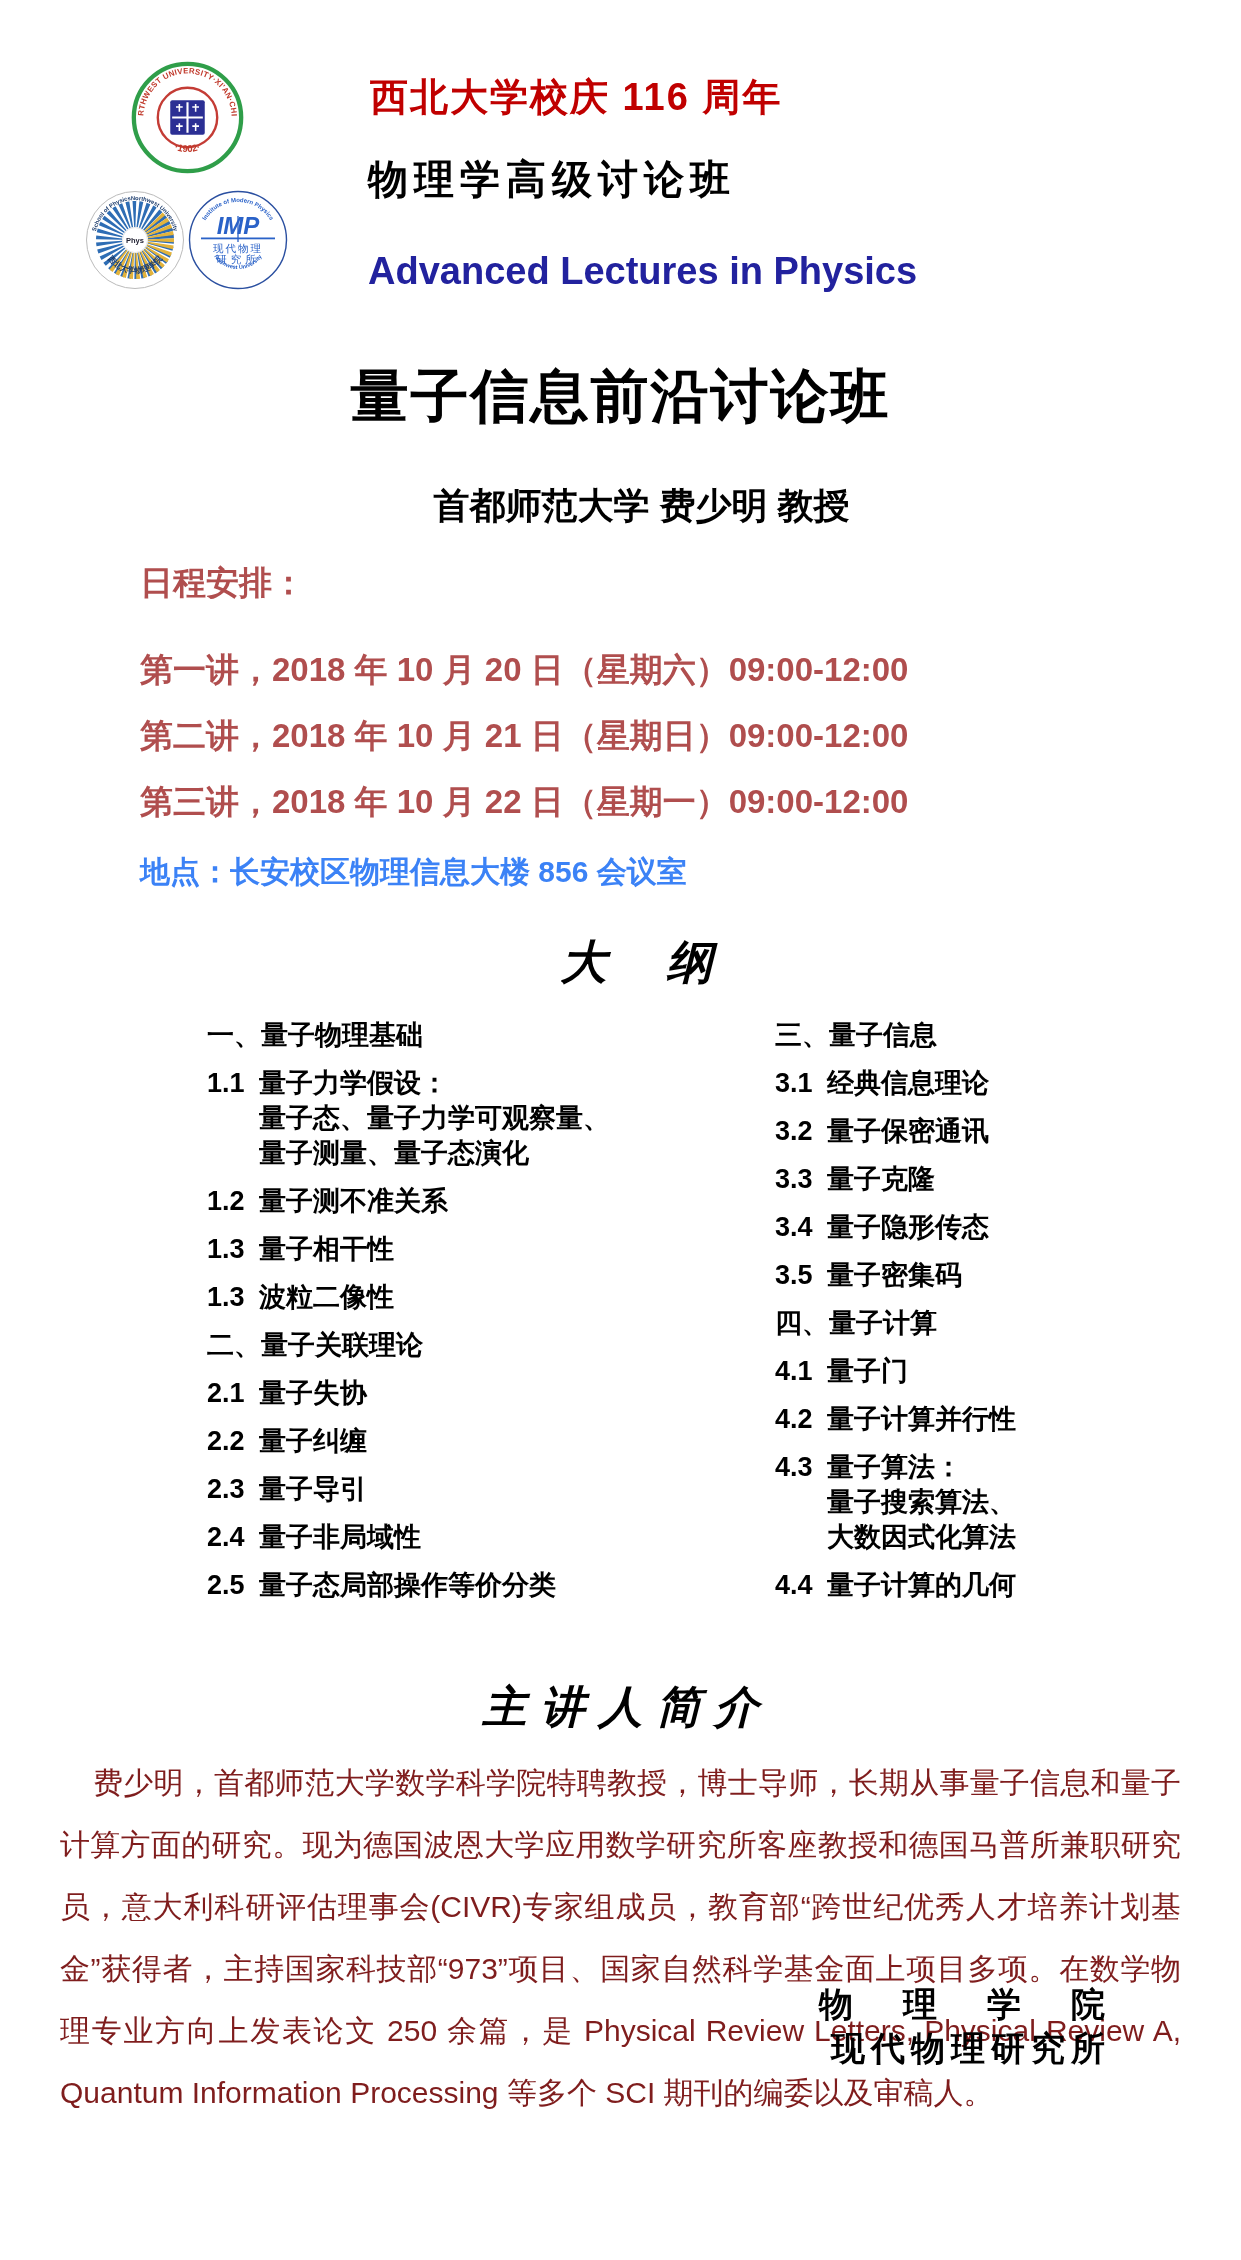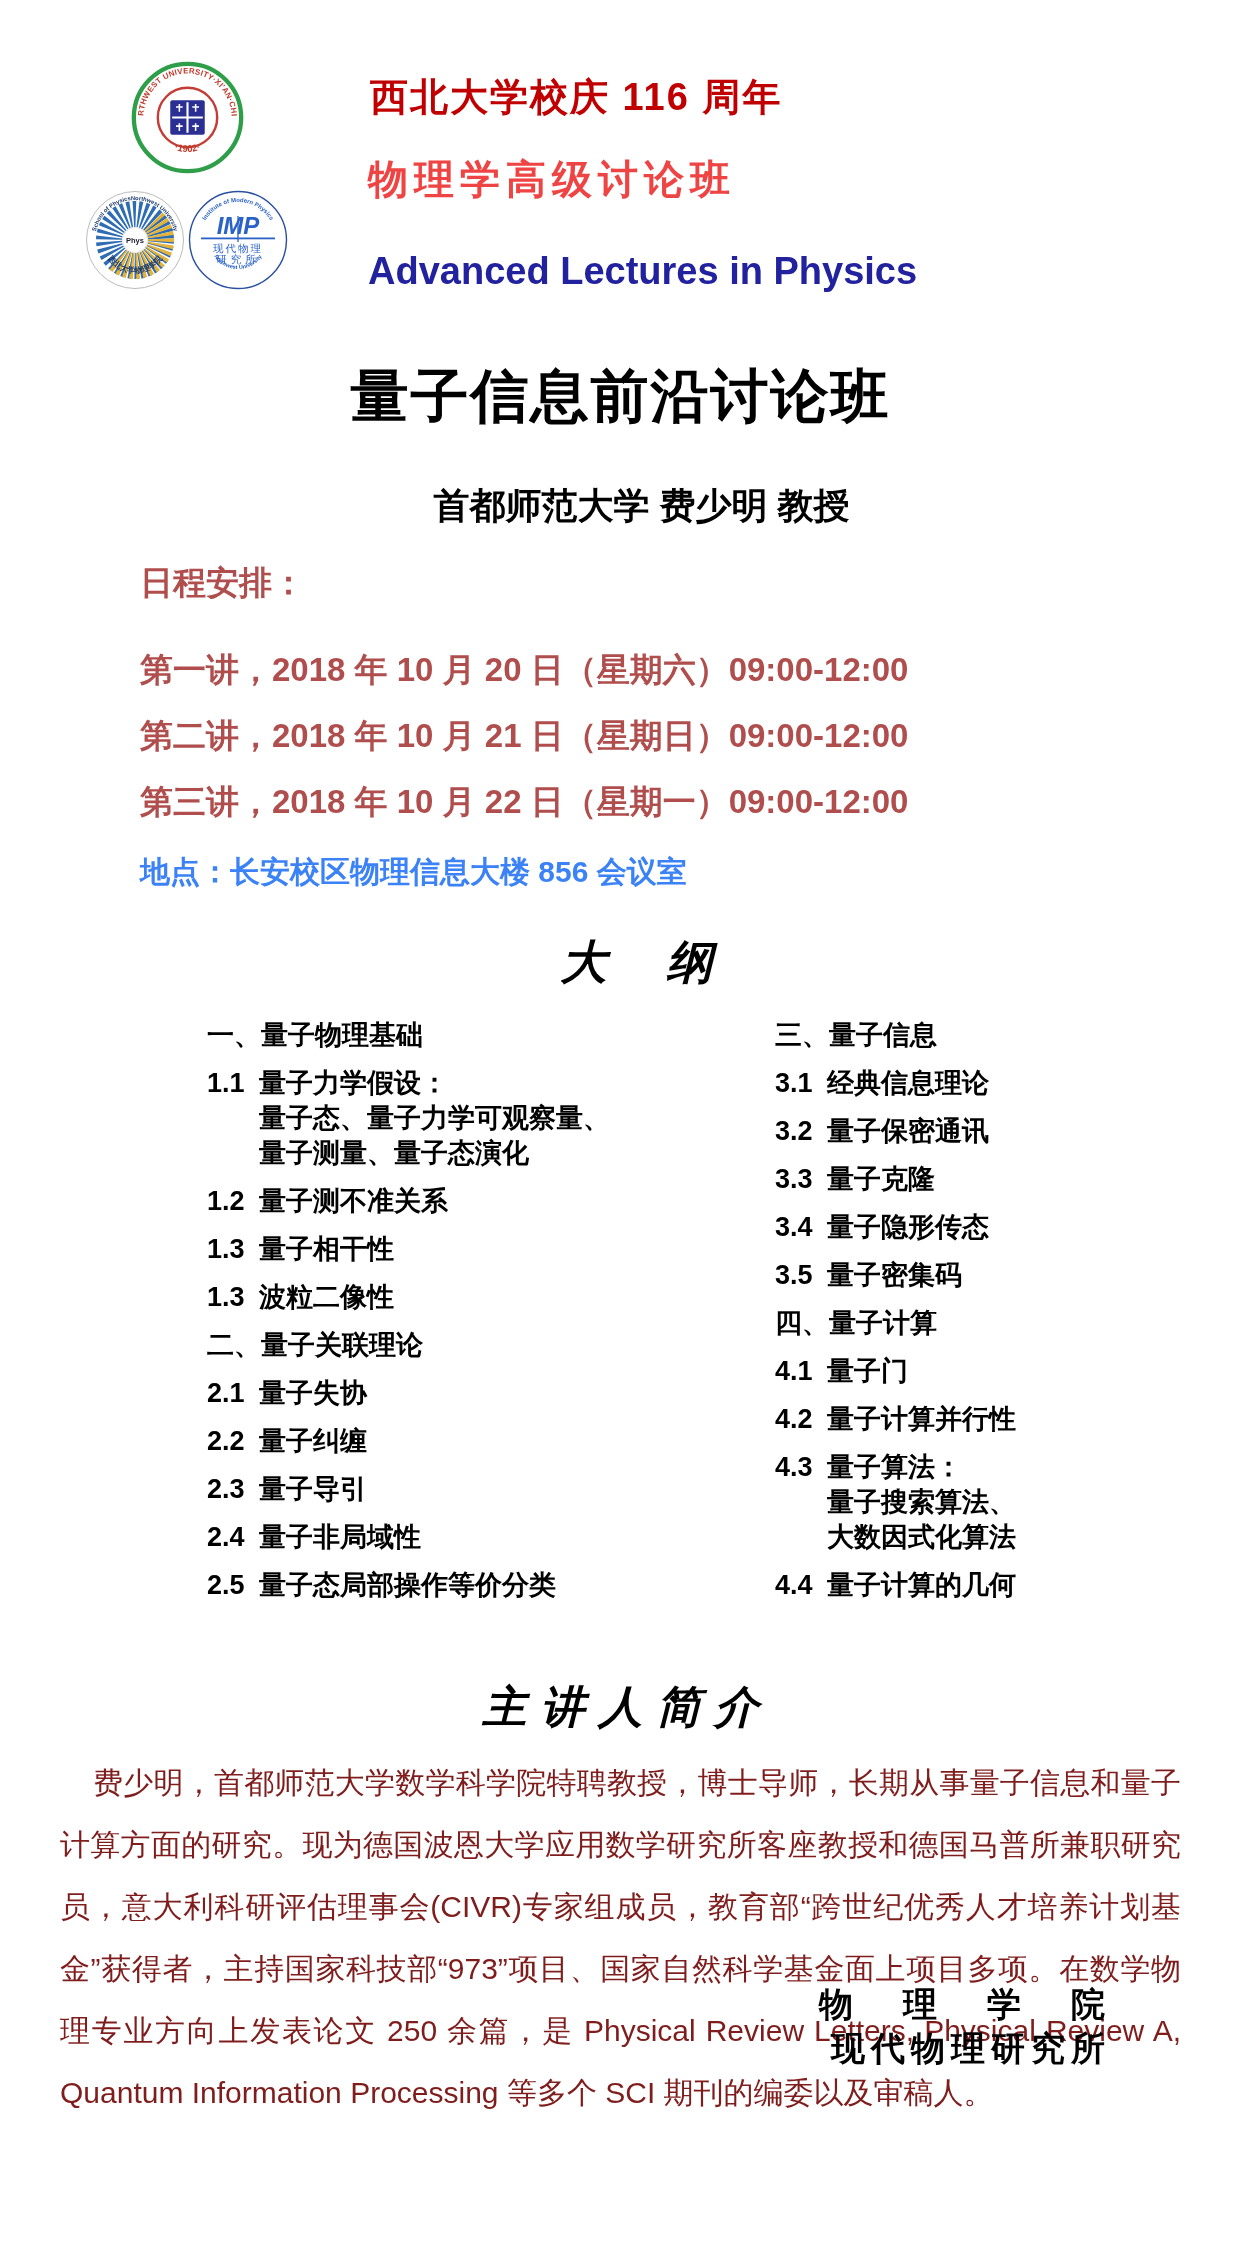--- a/index.html
+++ b/index.html
@@ -18,21 +18,21 @@
   svg{font-family:"Liberation Sans", sans-serif;}
   
   .hdr-red{
     left:370px;top:72px;
     font-size:38px;font-weight:bold;letter-spacing:2px;
     color:#c00000;
   }
   .hdr-cn{
     left:368px;top:152px;
     font-size:40px;font-weight:600;letter-spacing:6px;
-    color:#ef4444;
+    color:#000000;
     font-family:"Liberation Serif", serif;
   }
   .hdr-en{
     left:368px;top:250px;
     font-size:38px;font-weight:bold;
     color:#22229e;
   }
   
   .main-title{
     left:0;top:358px;width:100%;text-align:center;

